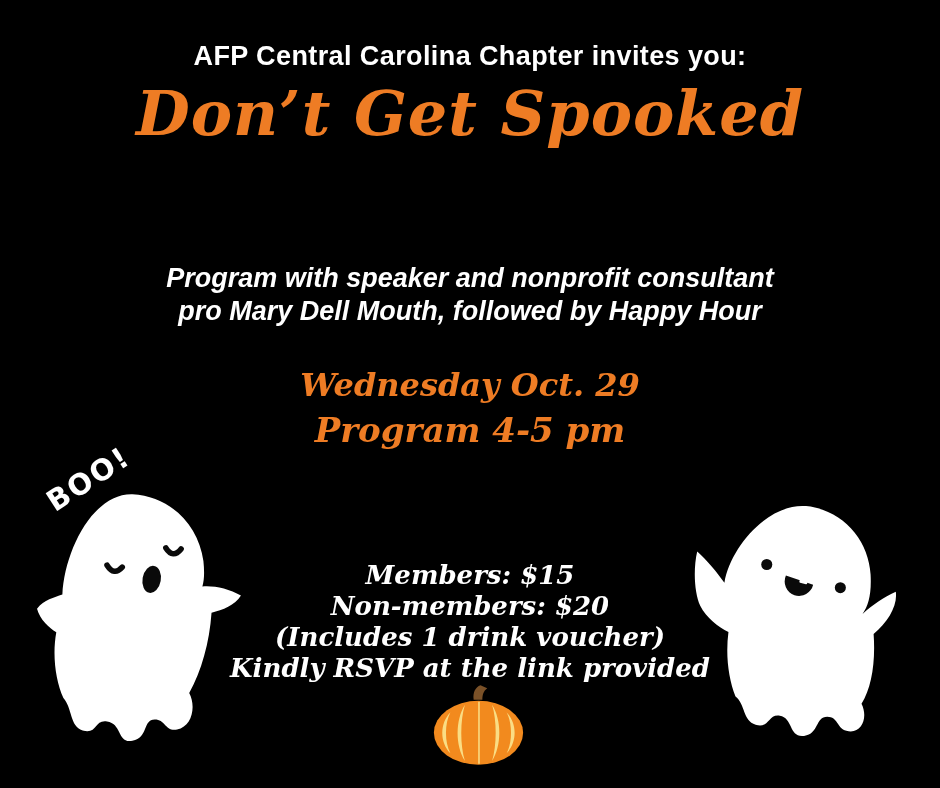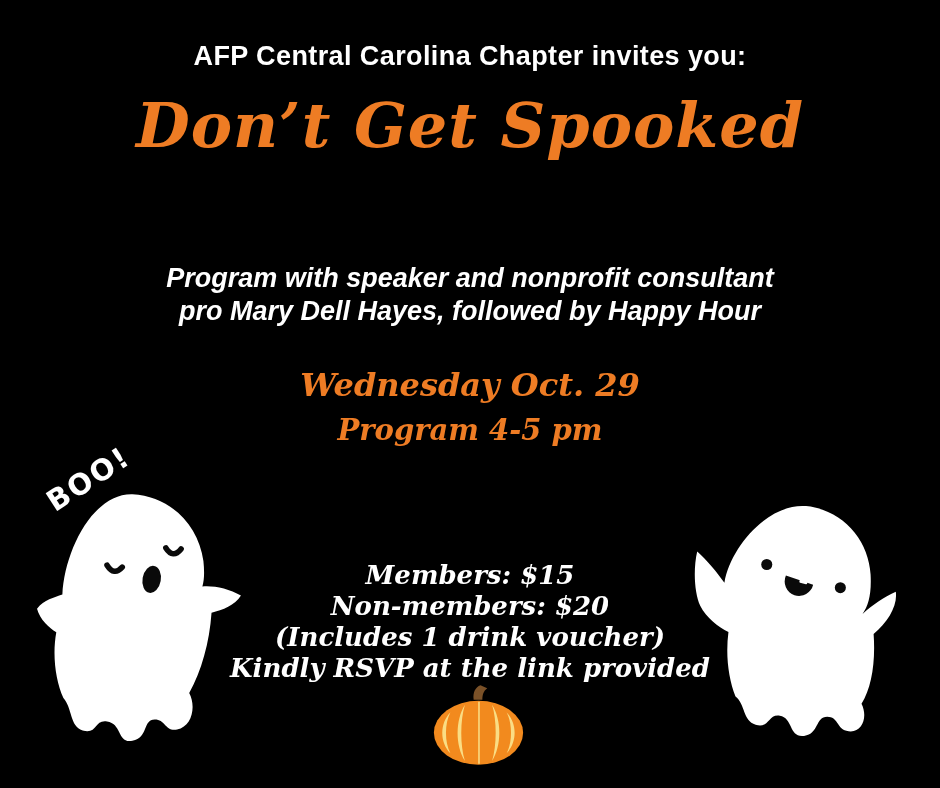--- a/index.html
+++ b/index.html
@@ -22,40 +22,40 @@
     overflow:hidden;
   }
   .center-col{position:absolute;left:0;right:0;text-align:center;}
   .intro{
     top:40px;
     color:var(--text-white);
     font:700 27px/1.25 "Liberation Sans","DejaVu Sans",sans-serif;
     letter-spacing:.4px;
   }
   .title{
-    top:88px;
+    top:76px;
     color:var(--accent-orange);
     font:italic 700 62px/1.24 "DejaVu Serif","Liberation Serif",serif;
     letter-spacing:1px;
   }
   .title span{display:block;}
   .subtitle{
     top:262px;
     color:var(--text-white);
     font:italic 700 27px/1.22 "Liberation Sans","DejaVu Sans",sans-serif;
   }
   .subtitle span{display:block;}
   .event-block{
     top:362px;
     color:var(--accent-orange);
     font-style:italic;font-weight:700;
     font-family:"DejaVu Serif","Liberation Serif",serif;
   }
   .event-lg{font-size:32px;line-height:47px;display:block;}
-  .event-sm{font-size:29px;line-height:33px;display:block;font-style:italic;}
+  .event-sm{font-size:34px;line-height:33px;display:block;font-style:italic;}
   .event-sm.first{margin-top:5px;}
   .details-block{
     top:560px;
     color:var(--text-white);
     font:italic 700 26px/31px "DejaVu Serif","Liberation Serif",serif;
   }
   .details-block span{display:block;}
   .boo{
     position:absolute;
     left:42px;top:462px;
@@ -74,21 +74,21 @@
 <div class="flyer">
 
   <div class="center-col intro">AFP Central Carolina Chapter invites you:</div>
 
   <h1 class="center-col title">
     <span>Don’t Get Spooked</span>
   </h1>
 
   <div class="center-col subtitle">
     <span>Program with speaker and nonprofit consultant</span>
-    <span>pro Mary Dell Hayes, followed by Happy Hour</span>
+    <span>pro Mary Dell Mouth, followed by Happy Hour</span>
   </div>
 
   <div class="center-col event-block">
     <span class="event-lg">Wednesday Oct. 29</span>
     <span class="event-sm first">Program 4-5 pm</span>
   </div>
 
   <div class="center-col details-block">
     <span>Members: $15</span>
     <span>Non-members: $20</span>

